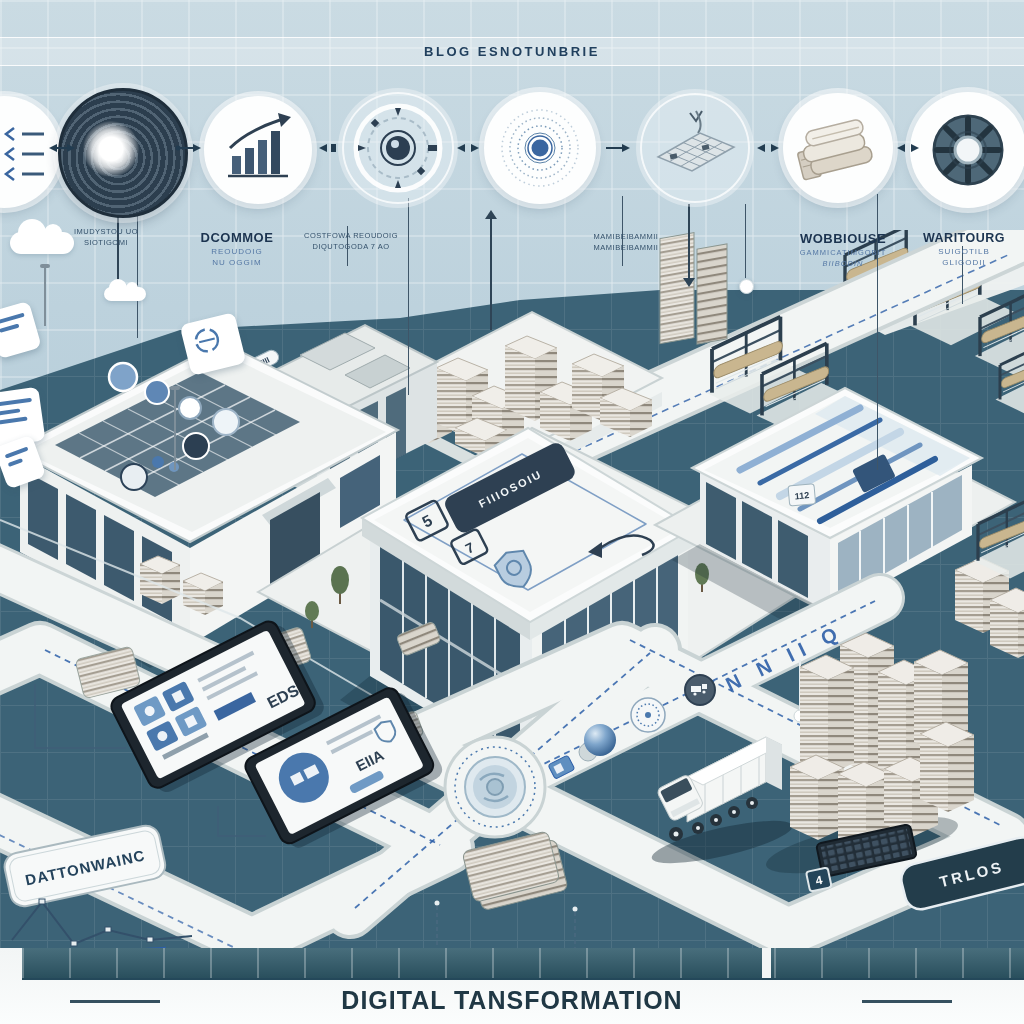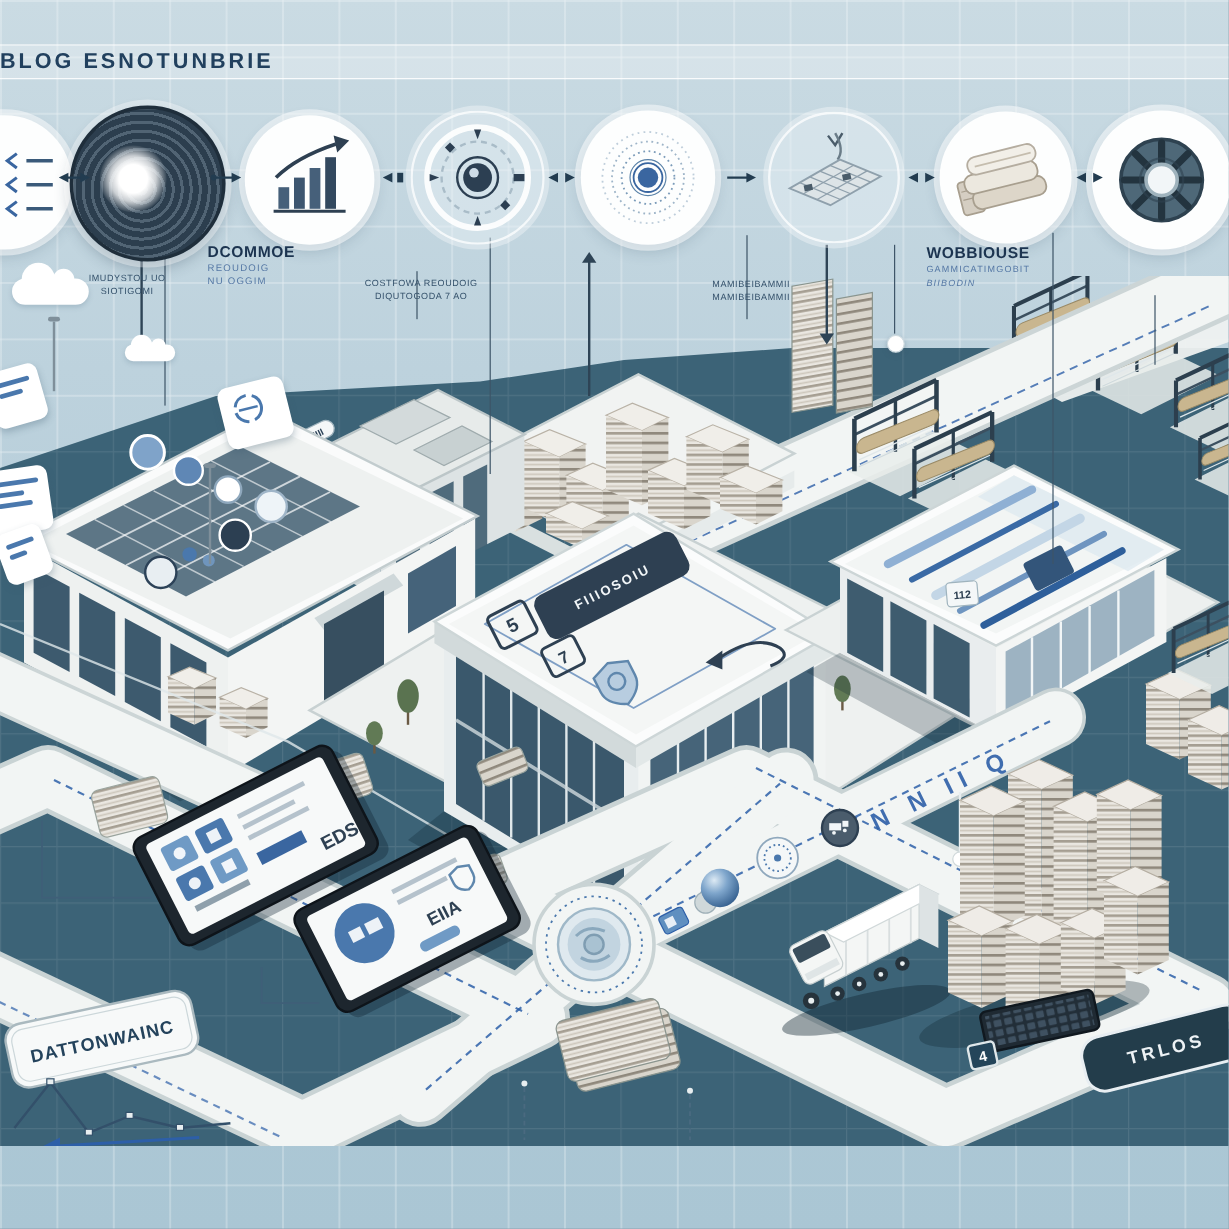--- a/index.html
+++ b/index.html
@@ -6,37 +6,37 @@
   #stage{position:relative;width:1024px;height:1024px;overflow:hidden;
          font-family:"Liberation Sans",sans-serif;
          background:linear-gradient(180deg,var(--sky_top,#cadbe3) 0%,#bdd2dd 30%,#b2cbd8 60%,var(--sky_bottom,#aac6d4) 100%);}
   .gridlines{position:absolute;left:0;top:0;width:1024px;height:1024px;z-index:1;
     background-image:linear-gradient(rgba(255,255,255,.45) 1.5px,transparent 1.5px),
                      linear-gradient(90deg,rgba(255,255,255,.45) 1.5px,transparent 1.5px);
     background-size:47px 47px;opacity:.55;}
   .header{position:absolute;top:37px;left:0;right:0;height:27px;z-index:6;
     background:rgba(255,255,255,.25);border-top:1.5px solid rgba(255,255,255,.85);
     border-bottom:1.5px solid rgba(255,255,255,.85);}
-  .header-title{line-height:27px;text-align:left;font-weight:bold;font-size:18px;
+  .header-title{line-height:27px;text-align:center;font-weight:bold;font-size:13px;
     letter-spacing:2.5px;color:var(--navy_text,#21405e);}
   .pcircle{position:absolute;border-radius:50%;z-index:6;}
   .pc-white{background:#fdfefe;box-shadow:0 0 0 5px rgba(255,255,255,.5),0 5px 12px rgba(40,70,90,.22);}
   .pc-pale{background:rgba(232,241,246,.45);box-shadow:0 0 0 2px rgba(255,255,255,.75) inset,0 0 0 4px rgba(255,255,255,.35);}
   .spiral{background:repeating-radial-gradient(circle at 46% 54%,#2c3e4e 0 2.5px,#516474 2.5px 5px,#2c3e4e 5px 7.5px);
     border:3px solid #1f2e3b;box-shadow:0 0 0 5px rgba(255,255,255,.35),0 6px 12px rgba(30,50,70,.3);}
   .spiral-core{position:absolute;left:22px;top:30px;width:56px;height:56px;border-radius:50%;
     background:radial-gradient(circle,#ffffff 0 30%,rgba(255,255,255,.75) 48%,rgba(255,255,255,0) 72%);}
   .dbl-arrow{position:absolute;z-index:6;}
   .vline{position:absolute;width:2px;background:#2e4456;z-index:5;}
   .vthin{width:1px;background:#3e5568;}
   .varrow-down{position:absolute;width:0;height:0;z-index:5;
     border-left:6px solid transparent;border-right:6px solid transparent;border-top:9px solid #2e4456;}
   .varrow-up{position:absolute;width:0;height:0;z-index:5;
     border-left:6px solid transparent;border-right:6px solid transparent;border-bottom:9px solid #2e4456;}
-  .iconlabel{position:absolute;z-index:6;}
+  .iconlabel{position:absolute;z-index:6;text-align:center;margin-top:28px;}
   .lt{font-weight:bold;font-size:13px;letter-spacing:.5px;color:#1c3450;}
   .ls{font-size:8px;letter-spacing:1px;color:#5578a5;margin-top:2px;}
   .caption{position:absolute;z-index:6;text-align:center;font-size:7.5px;letter-spacing:.5px;
     color:#33506a;line-height:1.5;}
   .cloud{position:absolute;background:#fff;border-radius:999px;z-index:5;
     box-shadow:0 2px 4px rgba(100,130,150,.3);}
   .cloud::before{content:"";position:absolute;background:#fff;border-radius:50%;
     width:28px;height:28px;left:8px;top:-13px;}
   .cloud::after{content:"";position:absolute;background:#fff;border-radius:50%;
     width:18px;height:18px;left:34px;top:-8px;}
@@ -208,20 +208,25 @@
   <div class="iconlabel" style="left:173px;top:202px;width:128px;">
     <div class="lt">DCOMMOE</div>
     <div class="ls">REOUDOIG</div>
     <div class="ls">NU OGGIM</div>
   </div>
   <div class="iconlabel" style="left:772px;top:203px;width:142px;">
     <div class="lt">WOBBIOUSE</div>
     <div class="ls" style="font-size:7.5px;">GAMMICATIMGOBIT</div>
     <div class="ls" style="font-size:7.5px;font-style:italic;">BIIBODIN</div>
   </div>
+  <div class="iconlabel" style="left:905px;top:203px;width:118px;">
+    <div class="lt" style="font-size:12.5px;">WARITOURG</div>
+    <div class="ls">SUIGOTILB</div>
+    <div class="ls">GLIGODII</div>
+  </div>
 
   <div class="caption" style="left:56px;top:226px;width:100px;">
     <div>IMUDYSTOU UO</div>
     <div>SIOTIGOMI</div>
   </div>
   <div class="caption" style="left:290px;top:230px;width:122px;">
     <div>COSTFOWA REOUDOIG</div>
     <div>DIQUTOGODA 7 AO</div>
   </div>
   <div class="caption" style="left:570px;top:231px;width:112px;">
@@ -757,13 +762,21 @@
     </g>
 
     <line x1="166" y1="948" x2="48" y2="955" stroke="#2d5fa8" stroke-width="2.5"></line>
     <polygon points="34,956 50,948 50,963" fill="#2d5fa8"></polygon>
     <line x1="437" y1="906" x2="437" y2="950" stroke="#4a6a80" stroke-width="1.5" stroke-dasharray="4 3"></line>
     <circle cx="437" cy="903" r="2.5" fill="#e8eef0"></circle>
     <line x1="575" y1="912" x2="575" y2="950" stroke="#4a6a80" stroke-width="1.5" stroke-dasharray="4 3"></line>
     <circle cx="575" cy="909" r="2.5" fill="#e8eef0"></circle>
   </svg>
 
+  <div class="banner">
+    <div class="banner-bar">
+      <div class="bar-notch"></div>
+    </div>
+    <div class="banner-title">DIGITAL TANSFORMATION</div>
+    <div class="banner-dash" style="left:70px;"></div>
+    <div class="banner-dash" style="left:862px;"></div>
+  </div>
 </div>
 
 </body></html>

